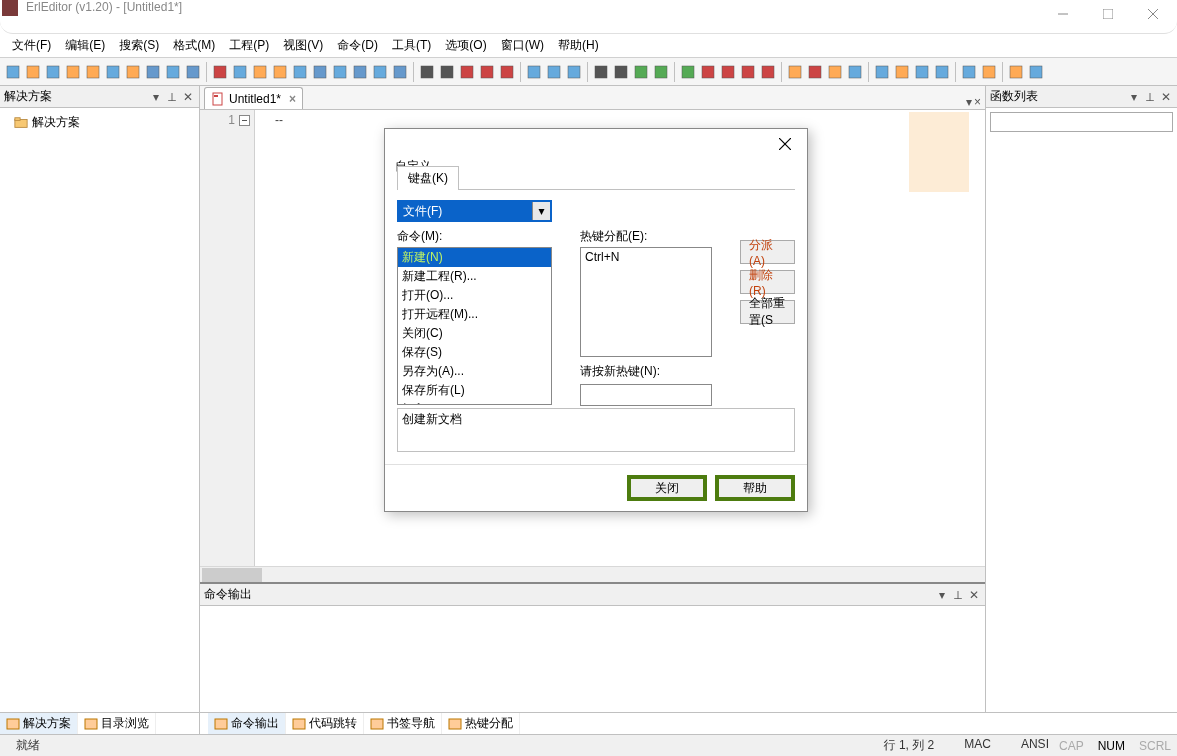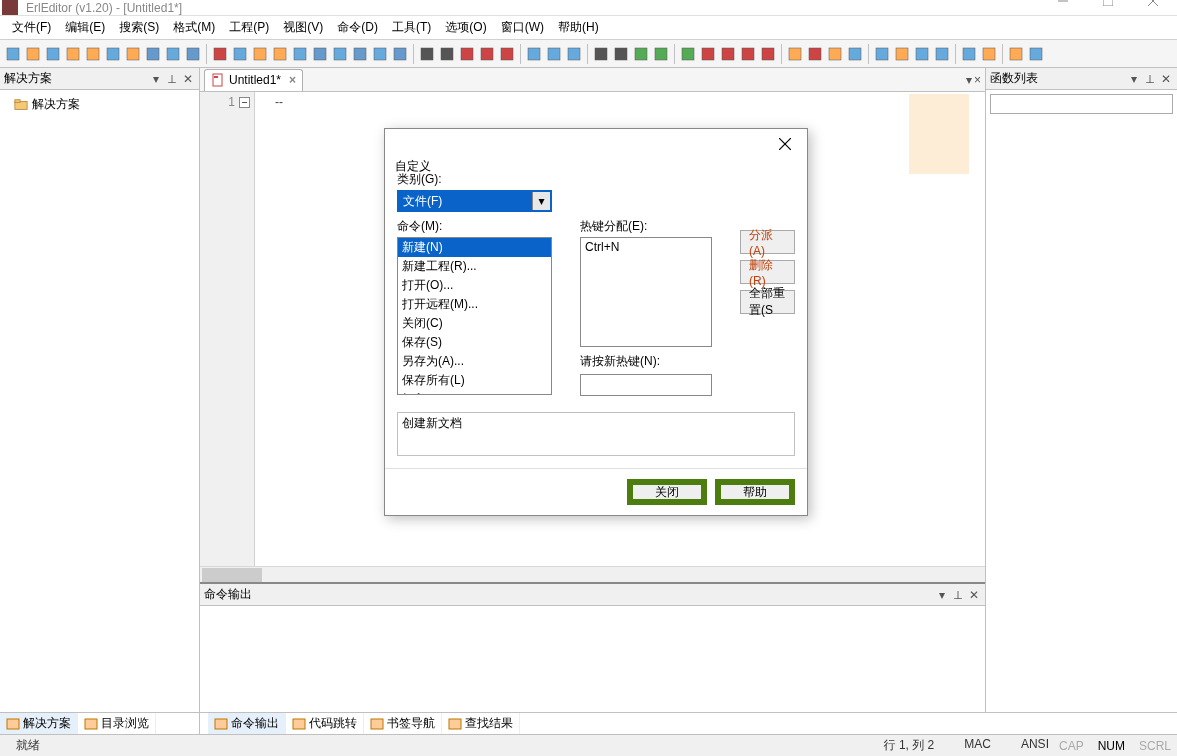--- a/index.html
+++ b/index.html
@@ -1,17 +1,17 @@
 <!DOCTYPE html>
 <html><head>
 <meta charset="utf-8">
 <style>
 * { box-sizing: border-box; margin: 0; padding: 0; font-family: "Microsoft YaHei", "Segoe UI", sans-serif; font-size: 12px; }
 body { background: #fff; width: 1177px; height: 756px; overflow: hidden; position: relative; display: flex; flex-direction: column; }
-.titlebar { height: 16px; background: #fff; display: flex; align-items: flex-end; padding: 0 2px; border-bottom: 1px solid #e0e0e0; }
+.titlebar { height: 34px; background: #fff; display: flex; align-items: flex-start; padding: 0 2px; border-bottom: 1px solid #e0e0e0; border-radius: 13px; }
 .titlebar .logo { width: 16px; height: 16px; background: #7a3a3a; margin-right: 8px; display: inline-block; }
 .titlebar .title { color: #888; flex: 1; }
 .winbtns { display: flex; }
 .winbtn { width: 45px; height: 28px; display: flex; align-items: center; justify-content: center; color: #888; }
 .winbtn svg { width: 10px; height: 10px; }
 .menubar { height: 24px; display: flex; align-items: center; padding: 0 6px; gap: 2px; border-bottom: 1px solid #d0d0d0; }
 .menubar .mi { padding: 3px 6px; cursor: default; }
 .toolbar { height: 28px; background: #f5f5f5; border-bottom: 1px solid #c0c0c0; display: flex; align-items: center; padding: 0 4px; gap: 2px; overflow: hidden; }
 .tbtn { width: 18px; height: 18px; display: flex; align-items: center; justify-content: center; }
 .tbtn svg { width: 16px; height: 16px; }
@@ -20,21 +20,21 @@
 .main { flex: 1; display: flex; min-height: 0; }
 .panel-header { height: 22px; background: #f0f0f0; border-bottom: 1px solid #c0c0c0; display: flex; align-items: center; padding: 0 4px; }
 .panel-header .ptitle { flex: 1; }
 .panel-header .pbtn { width: 14px; height: 14px; margin-left: 2px; display:flex; align-items:center; justify-content:center; color:#555;}
 .left { width: 200px; border-right: 1px solid #c0c0c0; display:flex; flex-direction:column; }
 .left-body { flex: 1; background: #fff; padding: 4px; }
 .tree-item { display: flex; align-items: center; gap: 4px; padding: 2px 10px; }
 .tree-icon { width: 14px; height: 14px; }
 
 .center { flex: 1; display: flex; flex-direction: column; min-width: 0; }
-.tabsbar { height: 24px; background: #f5f5f5; border-bottom: 1px solid #c0c0c0; display: flex; align-items: center; padding-left: 4px; }
+.tabsbar { height: 24px; background: #f5f5f5; border-bottom: 1px solid #c0c0c0; display: flex; align-items: flex-end; padding-left: 4px; }
 .tab { height: 22px; background: #fff; border: 1px solid #b0b0b0; border-bottom: none; border-radius: 3px 3px 0 0; padding: 0 6px; display: flex; align-items: center; gap: 4px; margin-right: 2px; }
 .tab .ticon { width: 14px; height: 14px; display:flex;align-items:center;justify-content:center; }
 .tab .tclose { color: #888; font-weight: bold; margin-left: 4px; }
 .tabsbar-right { margin-left: auto; display: flex; gap: 2px; padding-right: 4px; align-items:center; color:#555;}
 .editor-area { flex: 1; display: flex; position: relative; }
 .gutter-area { width: 55px; background: #f0f0f0; border-right: 1px solid #d0d0d0; text-align: right; padding: 2px 4px; color: #888; position:relative;}
 .gutter-line { height: 16px; display:flex; align-items:center; justify-content:flex-end; gap:4px;}
 .fold-box { width:11px; height:11px; border:1px solid #888; background:#fff; position:relative;}
 .fold-box::before { content:''; position:absolute; left:2px; right:2px; top:4px; height:1px; background:#555;}
 .code-area { flex: 1; background: #fff; padding: 2px 20px; font-family: Consolas, monospace; font-size: 13px; color: #444; position:relative;}
@@ -73,28 +73,28 @@
 .dlg-tab { border:1px solid #c0c0c0; border-bottom:none; padding:3px 10px; background:#fff; position:relative; top:1px;}
 .lbl { display:block; margin: 6px 0 2px; }
 .row { display:flex; gap: 28px; align-items:flex-start;}
 .col-l { width: 155px; }
 .col-m { width: 132px; }
 .col-r { width: 80px; display:flex; flex-direction:column; gap:6px; margin-top:18px;}
 .combo { width: 155px; height: 22px; border: 2px solid #0a63c9; background:#0a63c9; color:#fff; display:flex; align-items:center; padding:0 4px; position:relative;}
 .combo .carrow { position:absolute; right:0; top:0; width:18px; height:100%; background:#e8e8e8; border-left:1px solid #888; display:flex; align-items:center; justify-content:center; color:#000;}
 .listbox { width: 155px; height: 158px; border:1px solid #888; background:#fff; overflow:hidden;}
 .listbox .li { padding:1px 4px; white-space:nowrap;}
-.listbox .li.sel { background:#0a63c9; color:#ffffff;}
+.listbox .li.sel { background:#0a63c9; color:#bef264;}
 .hklist { width:132px; height:110px; border:1px solid #888; padding:2px 4px; background:#fff;}
 .hkinput { width:132px; height:22px; border:1px solid #888; padding:0 4px; margin-top:2px;}
 .dbtn { height:24px; border:1px solid #aaa; background:#efefef; color:#c2410c; display:flex; align-items:center; justify-content:center; padding:0 8px;}
 .dbtn.enabled { color:#000; }
-.descbox { border:1px solid #c0c0c0; height:44px; padding:2px 4px; margin-top:16px;}
+.descbox { border:1px solid #c0c0c0; height:44px; padding:2px 4px; margin-top:2px;}
 .dlg-btnrow { display:flex; justify-content:flex-end; gap:8px; padding:10px 12px; border-top:1px solid #e0e0e0;}
-.dlg-btn { width:80px; height:26px; border:6px solid #4d7c0f; background:#efefef; display:flex; align-items:center; justify-content:center;}
+.dlg-btn { width:80px; height:26px; border:4px solid #4d7c0f; background:#efefef; display:flex; align-items:center; justify-content:center;}
 
 </style>
 </head>
 <body>
 
 <div class="titlebar">
   <span class="logo"></span>
   <span class="title">ErlEditor (v1.20) - [Untitled1*]</span>
   <div class="winbtns">
     <div class="winbtn">
@@ -495,21 +495,21 @@
       <div class="btab">
         <svg class="bicon" viewBox="0 0 14 14">
           <rect x="1" y="2" width="12" height="10" fill="#fc9" stroke="#b70"></rect>
         </svg>
         <span>书签导航</span>
       </div>
       <div class="btab">
         <svg class="bicon" viewBox="0 0 14 14">
           <rect x="1" y="2" width="12" height="10" fill="#fc9" stroke="#b70"></rect>
         </svg>
-        <span>查找结果</span>
+        <span>热键分配</span>
       </div>
     </div>
 </div>
 
 <div class="statusbar">
   <span class="si">就绪</span>
   <span class="spacer"></span>
   <div class="sright">
     <span>行 1, 列 2</span>
     <span>MAC</span>
@@ -526,21 +526,23 @@
   <div class="dlg-title">
     <span class="tt">自定义</span>
     <span class="dlg-close">
         <svg width="12" height="12" viewBox="0 0 10 10">
           <line x1="0" y1="0" x2="10" y2="10" stroke="#000"></line>
           <line x1="10" y1="0" x2="0" y2="10" stroke="#000"></line>
         </svg>
       </span>
   </div>
   <div class="dlg-body">
-    <span class="lbl">类别(G):</span>
+    <div class="dlg-tabs">
+      <div class="dlg-tab">键盘(K)</div>
+    </div>
     <div class="combo">
       <span>文件(F)</span>
       <span class="carrow">▾</span>
     </div>
     <div class="row">
       <div class="col-l">
         <span class="lbl">命令(M):</span>
         <div class="listbox" id="cmdlist">
             <div class="li sel">新建(N)</div>
             <div class="li">新建工程(R)...</div>

